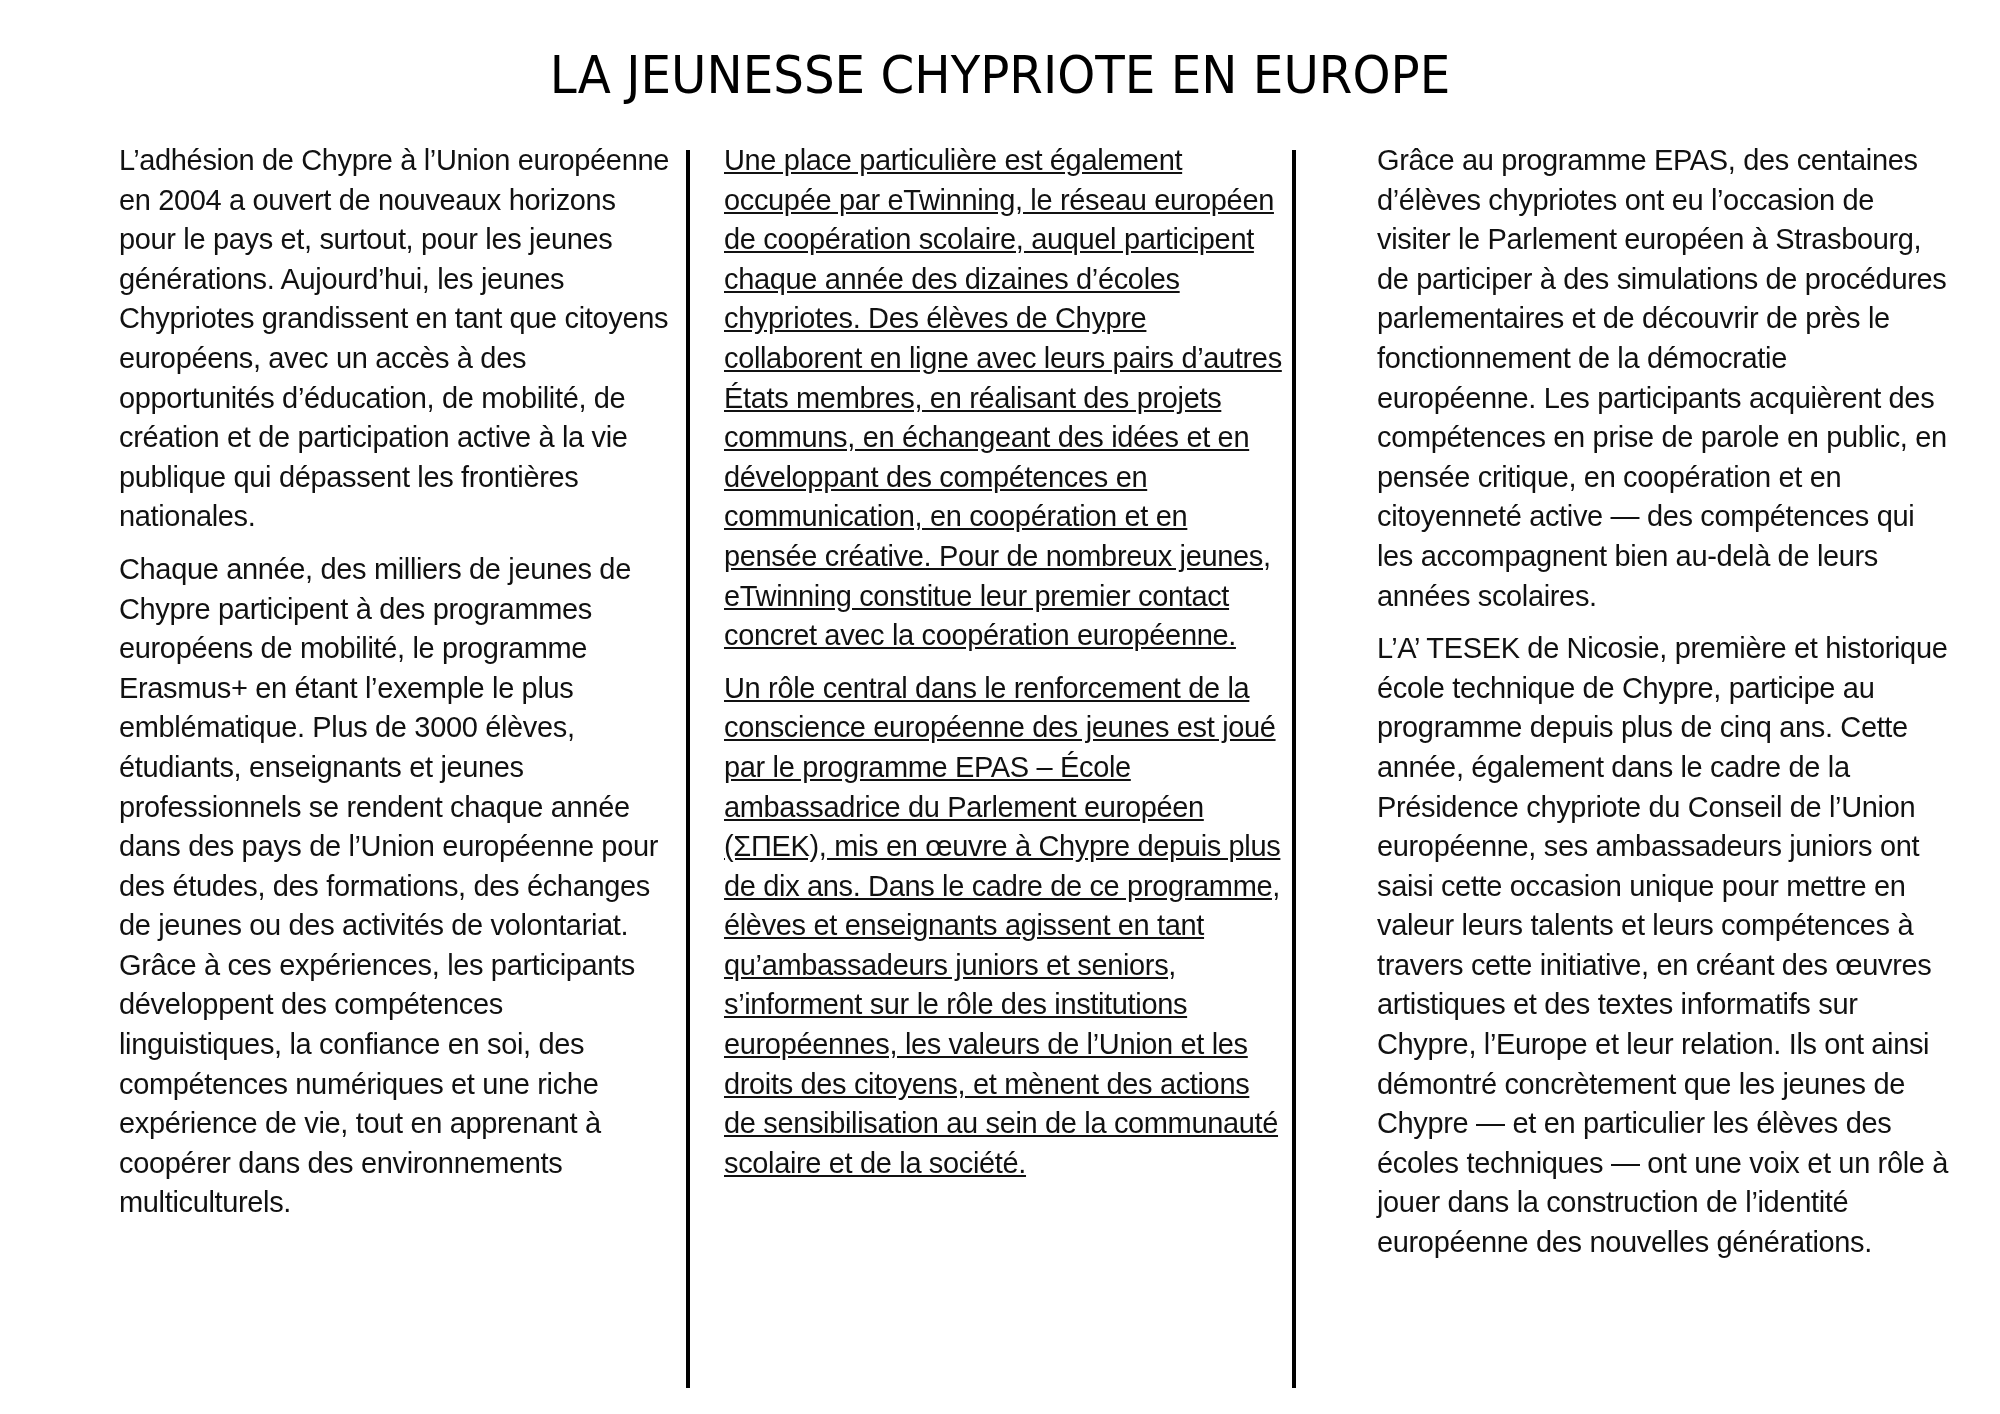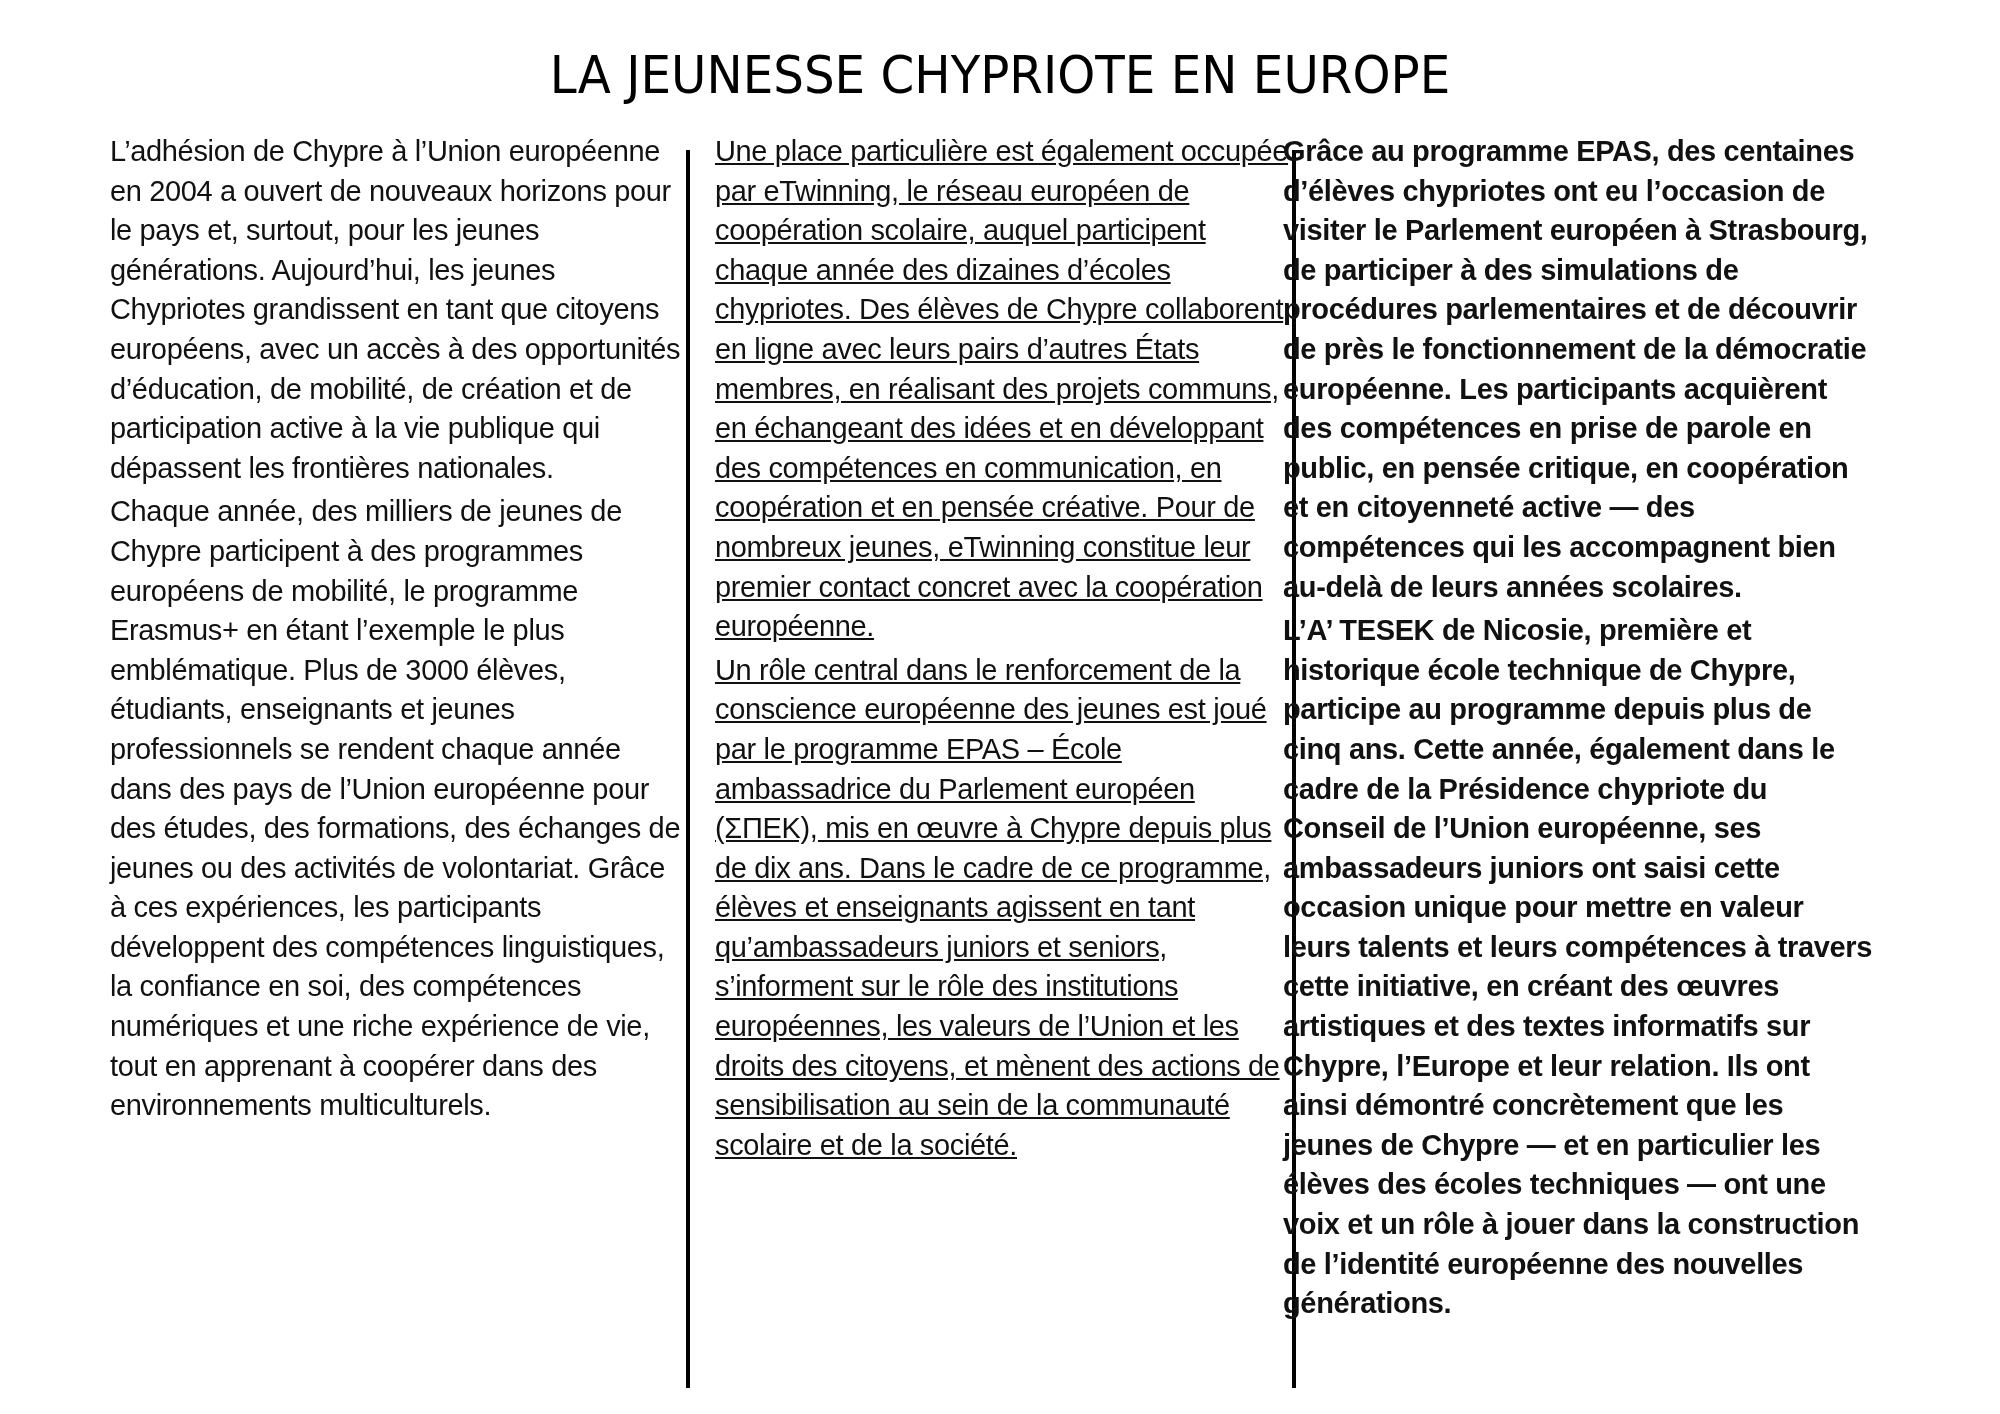--- a/index.html
+++ b/index.html
@@ -32,26 +32,26 @@
       transform-origin: center;
     }
     .column {
       position: absolute;
       top: 128px;
       font-size: 29px;
       line-height: 39.6px;
       color: #111111;
     }
     .column p {
-      margin: 4px;
+      margin: 13px;
       padding: 0;
     }
     #col-1 { left: 106px; width: 580px; }
     #col-2 { left: 711px; width: 585px; text-decoration: underline; }
-    #col-3 { left: 1279px; width: 600px; font-weight: bold; }
+    #col-3 { left: 1364px; width: 600px; }
     .divider {
       position: absolute;
       top: 150px;
       height: 1238px;
       width: 4px;
       background: #000000;
     }
     #divider-1 { left: 686px; }
     #divider-2 { left: 1292px; }
     .measure { letter-spacing: -0.35px; }

